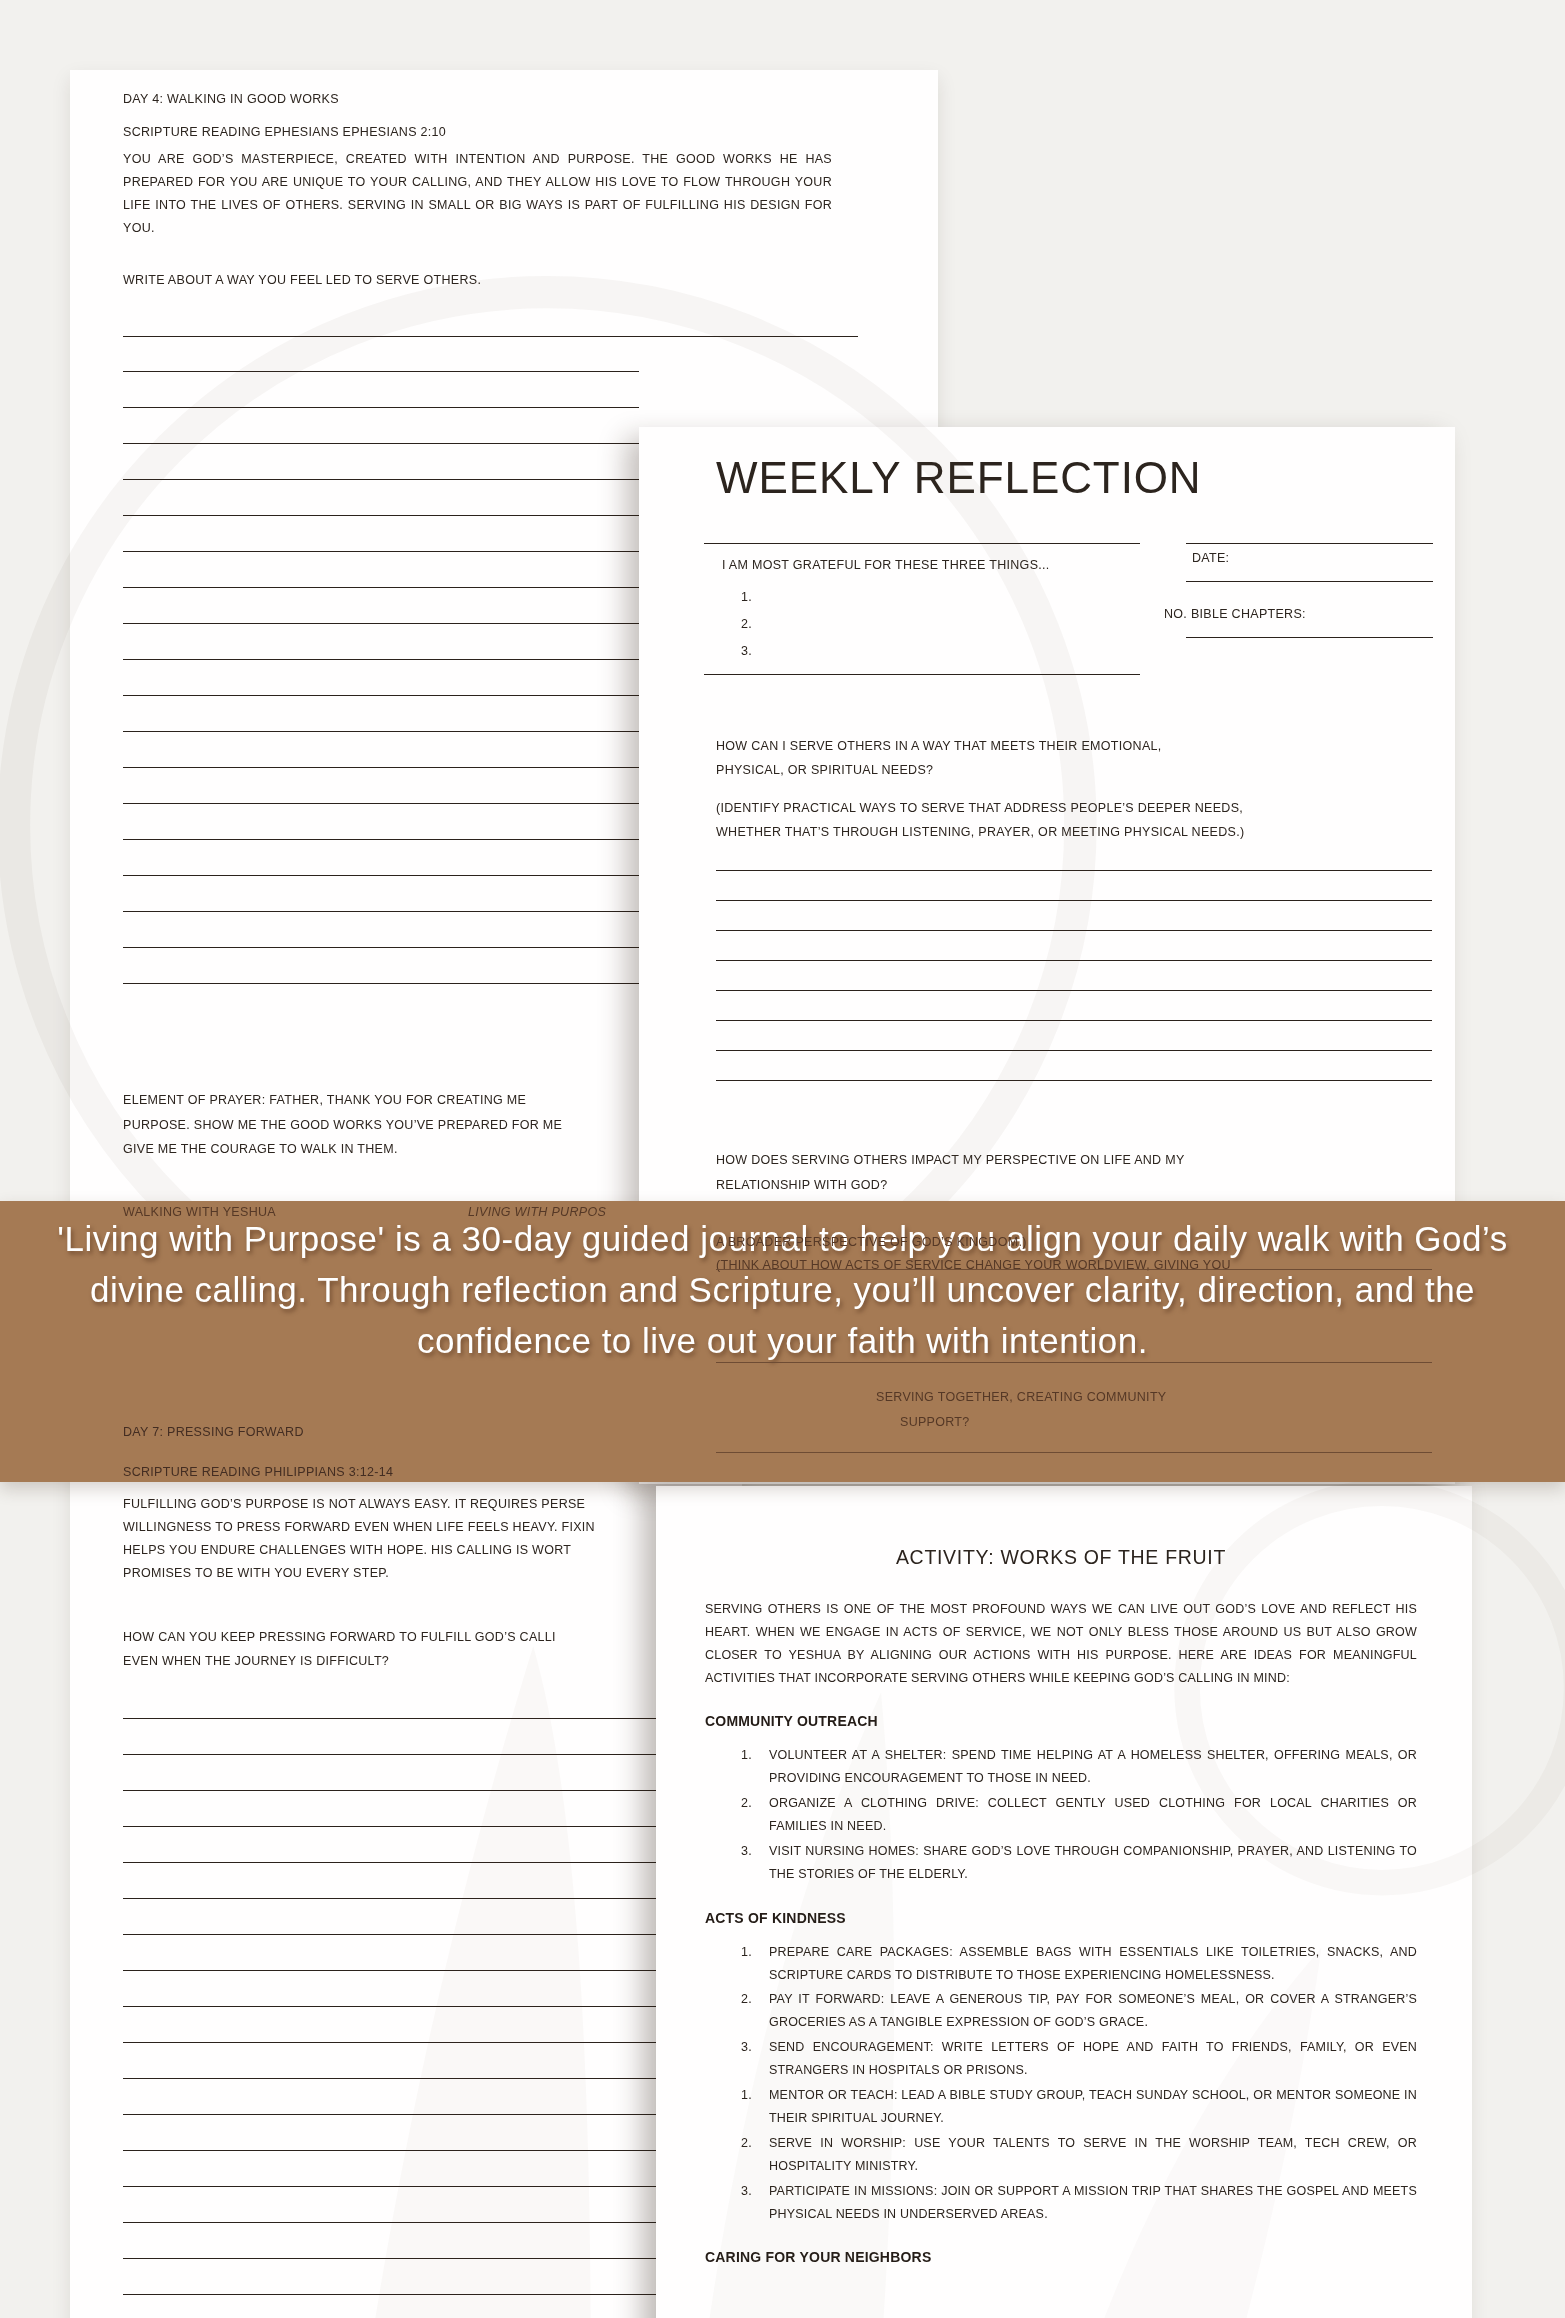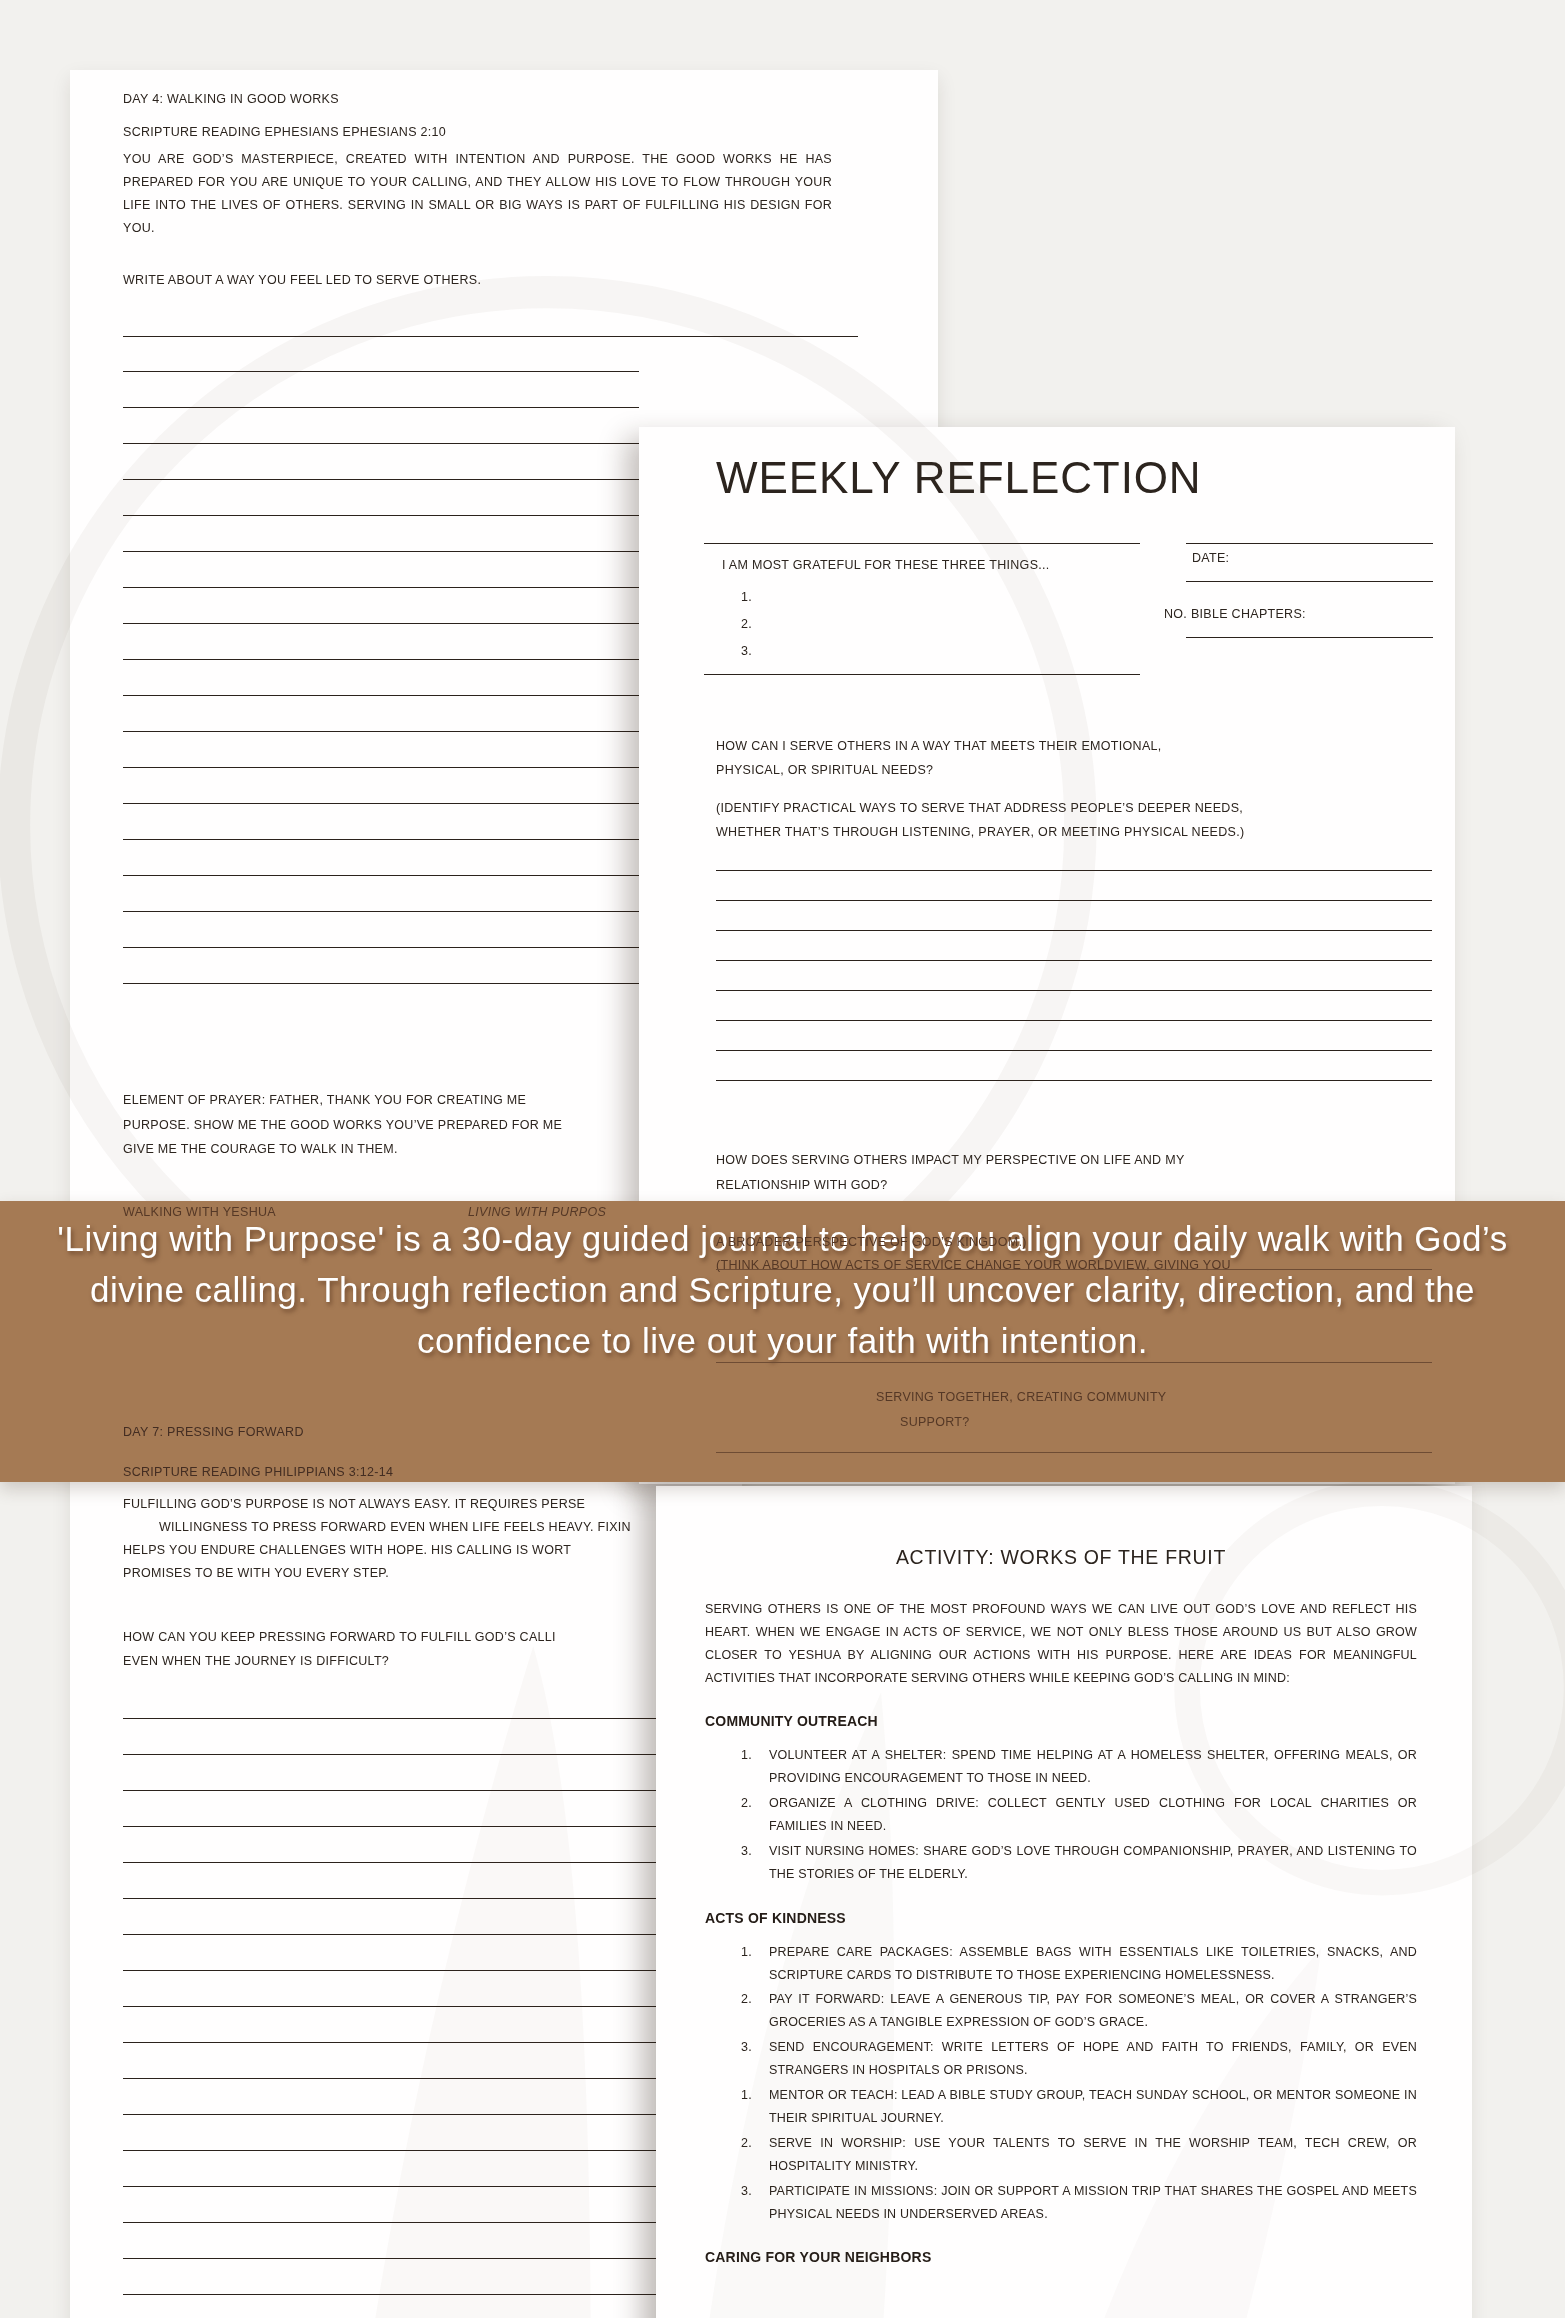--- a/index.html
+++ b/index.html
@@ -83,21 +83,21 @@
     <div class="cutcol" style="left:53px;top:1018px;width:516px;height:79px;">
       <div class="cl">ELEMENT OF PRAYER: FATHER, THANK YOU FOR CREATING ME</div>
       <div class="cl">PURPOSE. SHOW ME THE GOOD WORKS YOU’VE PREPARED FOR ME</div>
       <div class="cl">GIVE ME THE COURAGE TO WALK IN THEM.</div>
     </div>
   </section>
 
   <section class="page" id="page-day7">
     <div class="cutcol" style="left:53px;top:241px;width:547px;height:97px;">
       <div class="cl" style="line-height:23px;">FULFILLING GOD’S PURPOSE IS NOT ALWAYS EASY. IT REQUIRES PERSE</div>
-      <div class="cl" style="line-height:23px;margin-left:36px;">WILLINGNESS TO PRESS FORWARD EVEN WHEN LIFE FEELS HEAVY. FIXIN</div>
+      <div class="cl" style="line-height:23px;">WILLINGNESS TO PRESS FORWARD EVEN WHEN LIFE FEELS HEAVY. FIXIN</div>
       <div class="cl" style="line-height:23px;">HELPS YOU ENDURE CHALLENGES WITH HOPE. HIS CALLING IS WORT</div>
       <div class="cl" style="line-height:23px;">PROMISES TO BE WITH YOU EVERY STEP.</div>
     </div>
     <div class="cutcol" style="left:53px;top:373px;width:547px;height:51px;">
       <div class="cl" style="line-height:24px;">HOW CAN YOU KEEP PRESSING FORWARD TO FULFILL GOD’S CALLI</div>
       <div class="cl" style="line-height:24px;">EVEN WHEN THE JOURNEY IS DIFFICULT?</div>
     </div>
     <div class="rules" style="left:53px;top:466px;width:547px;--g:35px;">
         <div class="rule" style="height: 35px;"></div>
         <div class="rule" style="height: 35px;"></div>

